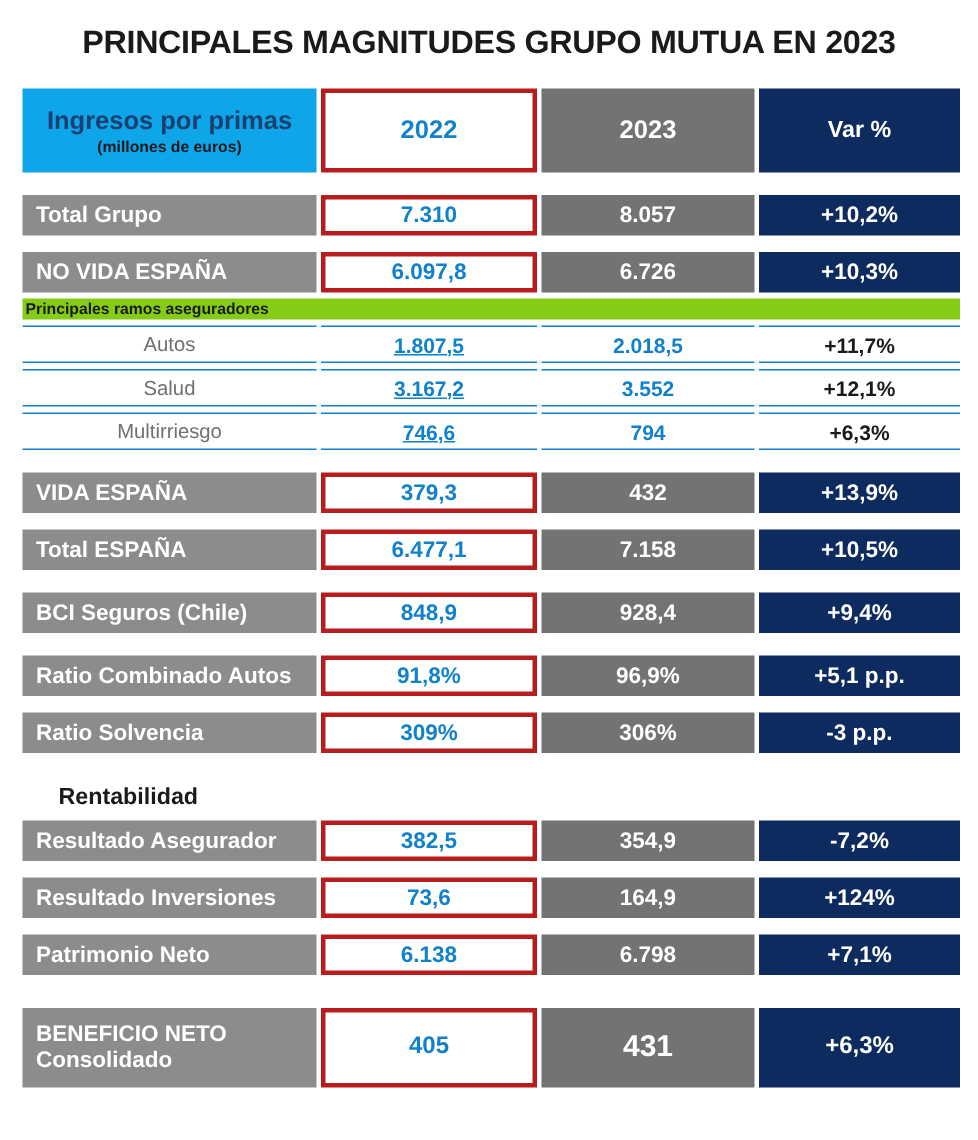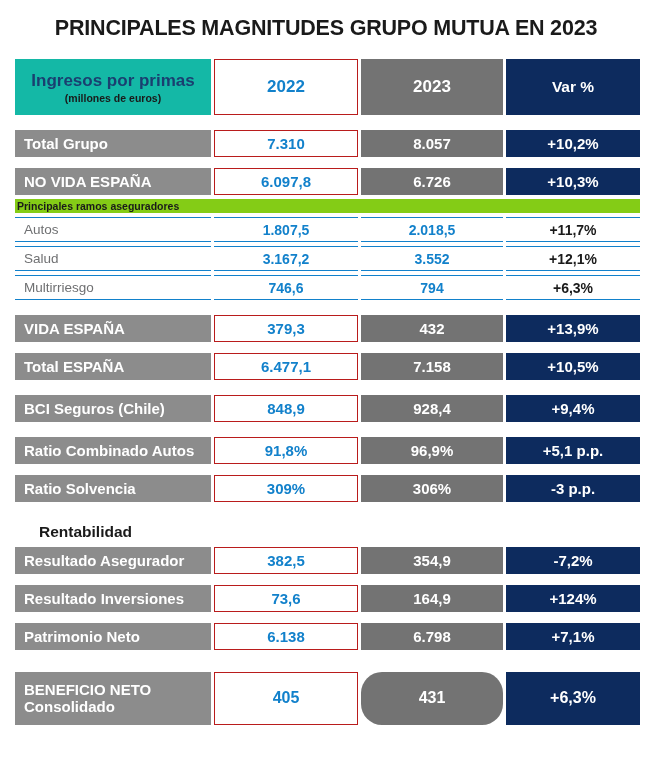--- a/index.html
+++ b/index.html
@@ -61,32 +61,33 @@
     color: #1a1a1a;
     font-size: 15.5px;
     font-weight: bold;
     padding: 6px 9px 2px 24px;
   }
   .lbl-sub {
     background: #ffffff;
     color: #6f7072;
     font-size: 13.5px;
     font-weight: normal;
+    text-align: center;
     padding: 4px 9px;
     margin-top: 23px;
   }
   .lbl-tiny {
     background: #84cc16;
     color: #1a1a1a;
     font-size: 10.5px;
     font-weight: bold;
     padding: 1px 4px 1px 2px;
   }
   .lbl-header {
-    background: #14b8a6;
+    background: #0ea5e9;
     color: #1a3f70;
     font-size: 17px;
     font-weight: bold;
     text-align: center;
     line-height: 1.05;
     padding: 10px 6px 8px 6px;
   }
   .lbl-header .sub {
     display: block;
     font-size: 10.5px;
@@ -100,21 +101,21 @@
     font-size: 15px;
     font-weight: bold;
     padding: 9px 9px;
     line-height: 1.15;
     height: 52px;
     box-sizing: border-box;
   }
 
   .v-white {
     background: #ffffff;
-    border: 1px solid #b91c1c;
+    border: 3px solid #b91c1c;
     color: #1281cb;
     font-size: 15px;
     font-weight: bold;
     text-align: center;
     height: 24px;
     box-sizing: border-box;
   }
   .v-white.hdr {
     color: #1281cb;
     font-size: 17px;
@@ -127,21 +128,21 @@
   .v-blue {
     background: #737373;
     color: #ffffff;
     font-size: 15px;
     font-weight: bold;
     text-align: center;
     height: 24px;
     box-sizing: border-box;
   }
   .v-blue.hdr { font-size: 17px; height: 56px; }
-  .v-blue.tall { height: 52px; font-size: 16px; border-radius: 21px; }
+  .v-blue.tall { height: 52px; font-size: 20px; }
   .v-navy {
     background: #0d2b5e;
     color: #ffffff;
     font-size: 15px;
     font-weight: bold;
     text-align: center;
     height: 24px;
     box-sizing: border-box;
   }
   .v-navy.hdr { font-size: 15.5px; height: 56px; }
@@ -149,20 +150,21 @@
 
   
   .v-plain2022 {
     background: #ffffff;
     color: #1281cb;
     font-size: 14px;
     font-weight: bold;
     text-align: center;
     height: 22px;
     box-sizing: border-box;
+    text-decoration: underline;
   }
   .v-plain2023 {
     background: #ffffff;
     color: #1281cb;
     font-size: 14px;
     font-weight: bold;
     text-align: center;
     height: 22px;
     box-sizing: border-box;
   }

